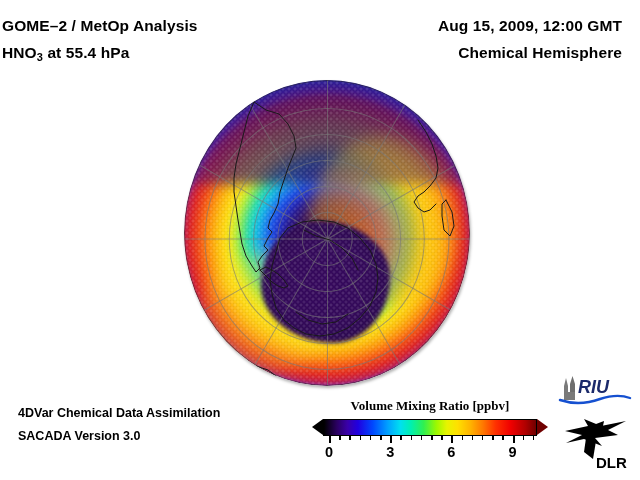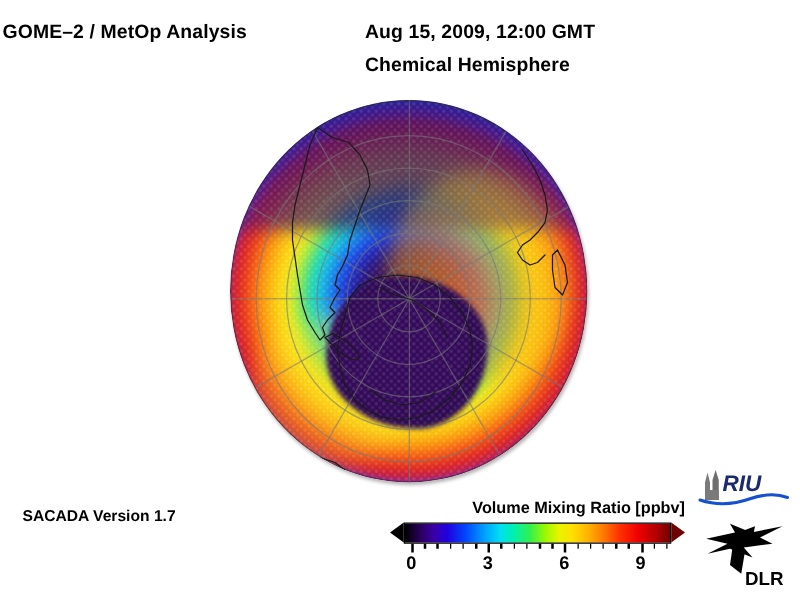--- a/index.html
+++ b/index.html
@@ -21,20 +21,21 @@
     position: absolute;
     left: 2px;
     top: 12px;
     width: 330px;
   }
   #header-right {
     position: absolute;
     right: 18px;
     top: 12px;
     width: 330px;
+    text-align: right;
   }
   .hdr-line {
     font-size: 15.5px;
     font-weight: bold;
     line-height: 27px;
     white-space: nowrap;
     letter-spacing: 0.1px;
   }
   .sub {
     font-size: 11px;
@@ -221,23 +222,24 @@
   
   #colorbar-block {
     position: absolute;
     left: 312px;
     top: 398px;
     width: 236px;
   }
   #cb-title {
     font-size: 13px;
     font-weight: bold;
-    text-align: right;
+    text-align: center;
     white-space: nowrap;
     margin-bottom: 5px;
+    font-family: Liberation Serif, serif;
   }
   #cb-row {
     position: relative;
     height: 17px;
     display: flex;
     align-items: stretch;
   }
   .cb-cap {
     width: 0;
     height: 0;
@@ -311,20 +313,21 @@
     top: 414px;
     width: 70px;
     height: 58px;
   }
 </style>
 </head>
 <body>
 
 <div id="header-left">
   <div class="hdr-line">GOME–2 / MetOp Analysis</div>
+  <div class="hdr-line"><span>HNO</span><span class="sub">3</span><span> at 55.4 hPa</span></div>
 </div>
 
 <div id="header-right">
   <div class="hdr-line">Aug 15, 2009, 12:00 GMT</div>
   <div class="hdr-line">Chemical Hemisphere</div>
 </div>
 
 <div id="map-wrap">
   <div id="globe">
     <div id="field-base"></div>
@@ -374,21 +377,22 @@
 
       <polyline points="40,262 48,268 54,276 50,280 42,274 38,266 40,262"></polyline>
       <polyline points="72,286 84,290 92,296 84,298 74,294 70,289 72,286"></polyline>
     </svg>
 
     <div id="disc-edge"></div>
   </div>
 </div>
 
 <div id="footer-left">
-  <div class="ftr-line">SACADA Version 1.7</div>
+  <div class="ftr-line">4DVar Chemical Data Assimilation</div>
+  <div class="ftr-line">SACADA Version 3.0</div>
 </div>
 
 <div id="colorbar-block">
   <div id="cb-title">Volume Mixing Ratio [ppbv]</div>
   <div id="cb-row">
     <div class="cb-cap" id="cb-cap-left"></div>
     <div id="cb-gradient"></div>
     <div class="cb-cap" id="cb-cap-right"></div>
   </div>
   <div id="cb-ticks">

